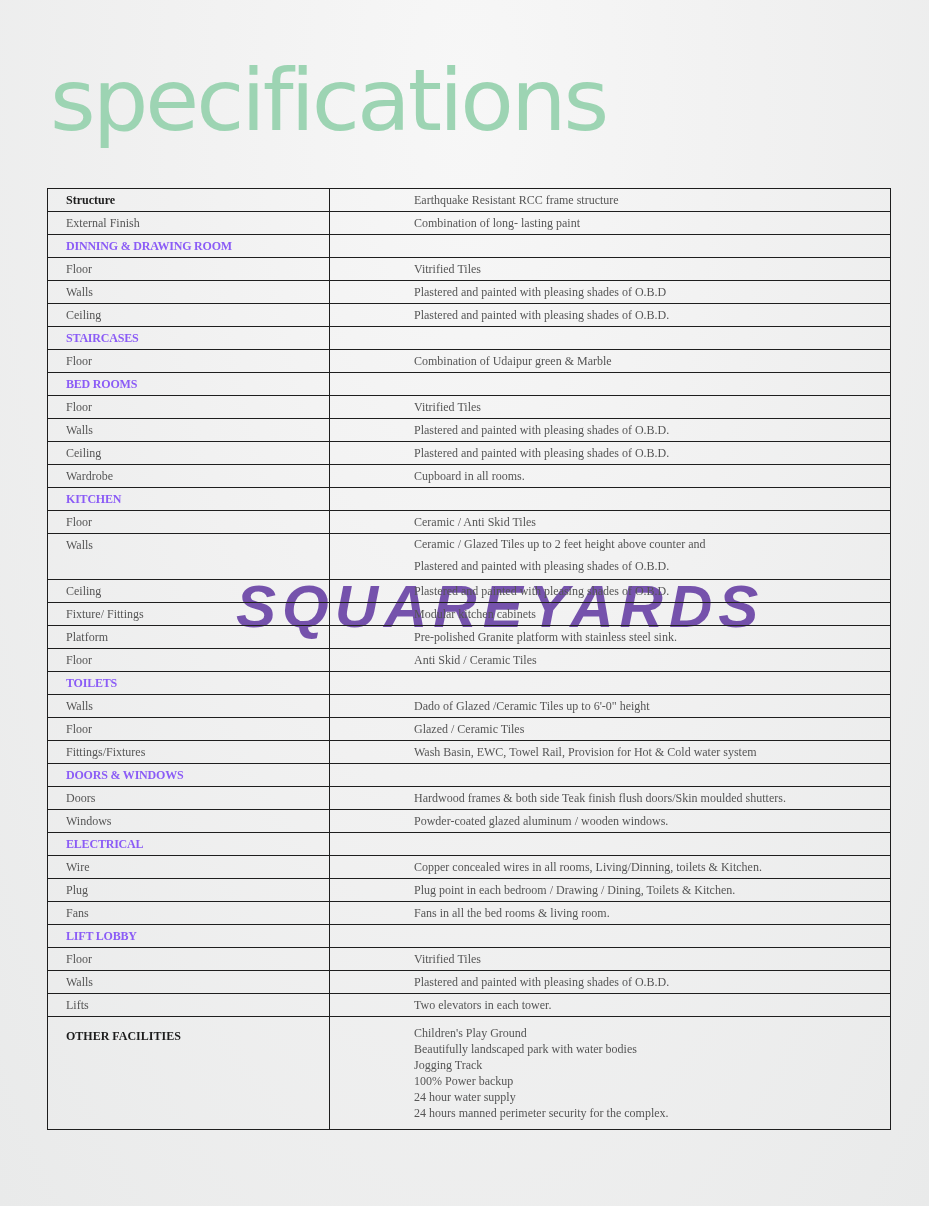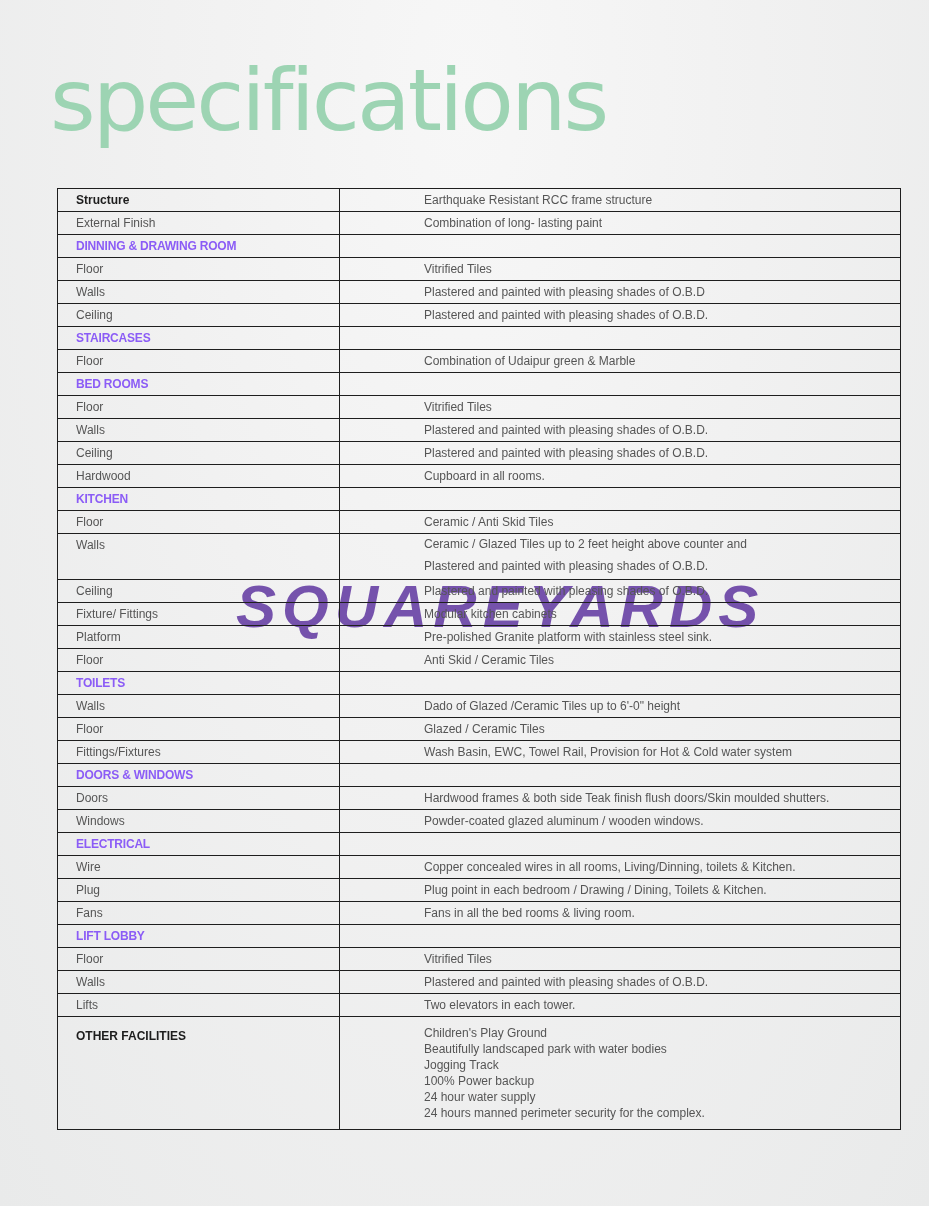--- a/index.html
+++ b/index.html
@@ -15,23 +15,23 @@
       color: #9dd4b3;
       transform: scaleX(1.02); transform-origin: left top;
     }
     .watermark {
       position: absolute; left: 236px; top: 572px;
       font-family: "Liberation Sans", sans-serif; font-weight: bold;
       font-size: 60px; letter-spacing: 6px; color: #4c1d95; opacity: 0.75;
       pointer-events: none; z-index: 0; font-style: italic;
     }
     table.spec {
-      position: absolute; left: 57px; top: 188px; width: 843px;
+      position: absolute; left: 47px; top: 188px; width: 843px;
       border-collapse: collapse; table-layout: fixed; z-index: 1;
-      font-family: Liberation Sans, sans-serif; font-size: 12px; color: #555;
+      font-family: Liberation Serif, serif; font-size: 12px; color: #555;
     }
     table.spec col.c1 { width: 282px; }
     table.spec col.c2 { width: 561px; }
     table.spec td {
       border: 1.5px solid #1e1e1e; height: 22px; padding: 0; vertical-align: top;
       line-height: 22px; white-space: nowrap;
     }
     table.spec td.label { padding-left: 18px; }
     table.spec td.value { padding-left: 84px; }
     table.spec tr.section td.label { color: #8b5cf6; font-weight: bold; font-size: 12px; letter-spacing: -0.2px; }
@@ -97,21 +97,21 @@
       </tr>
       <tr class="">
         <td class="label">Walls</td>
         <td class="value">Plastered and painted with pleasing shades of O.B.D.</td>
       </tr>
       <tr class="">
         <td class="label">Ceiling</td>
         <td class="value">Plastered and painted with pleasing shades of O.B.D.</td>
       </tr>
       <tr class="">
-        <td class="label">Hardwood</td>
+        <td class="label">Wardrobe</td>
         <td class="value">Cupboard in all rooms.</td>
       </tr>
       <tr class="section">
         <td class="label">KITCHEN</td>
         <td class="value"></td>
       </tr>
       <tr class="">
         <td class="label">Floor</td>
         <td class="value">Ceramic / Anti Skid Tiles</td>
       </tr>

